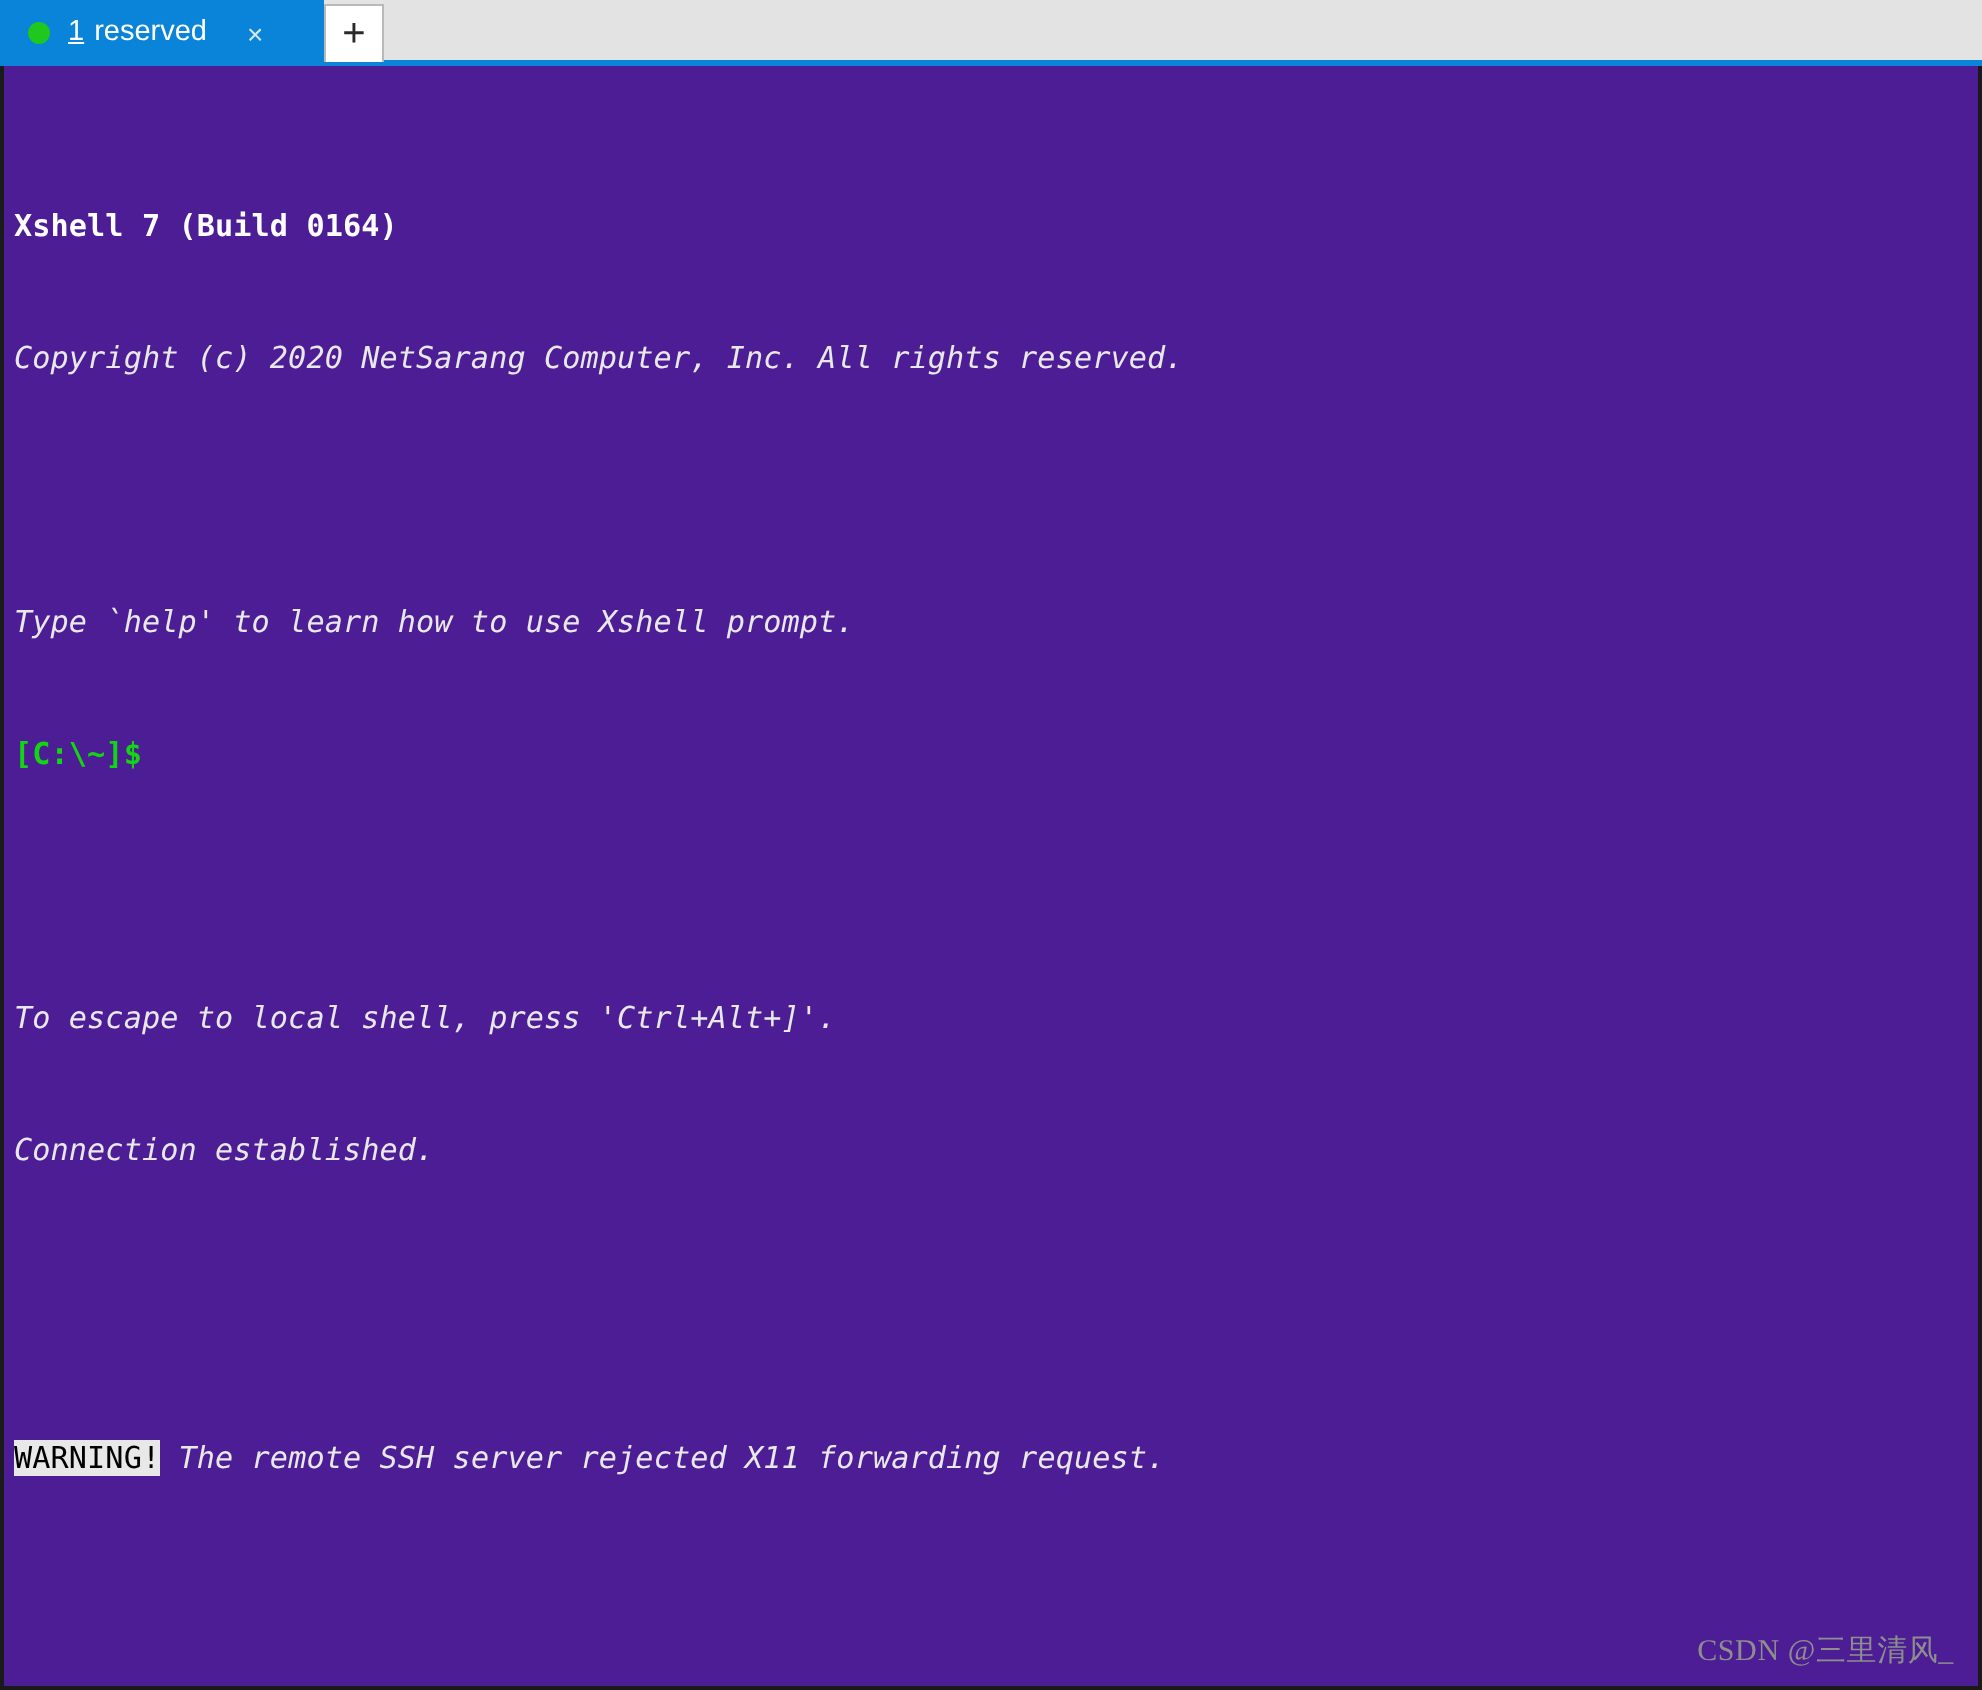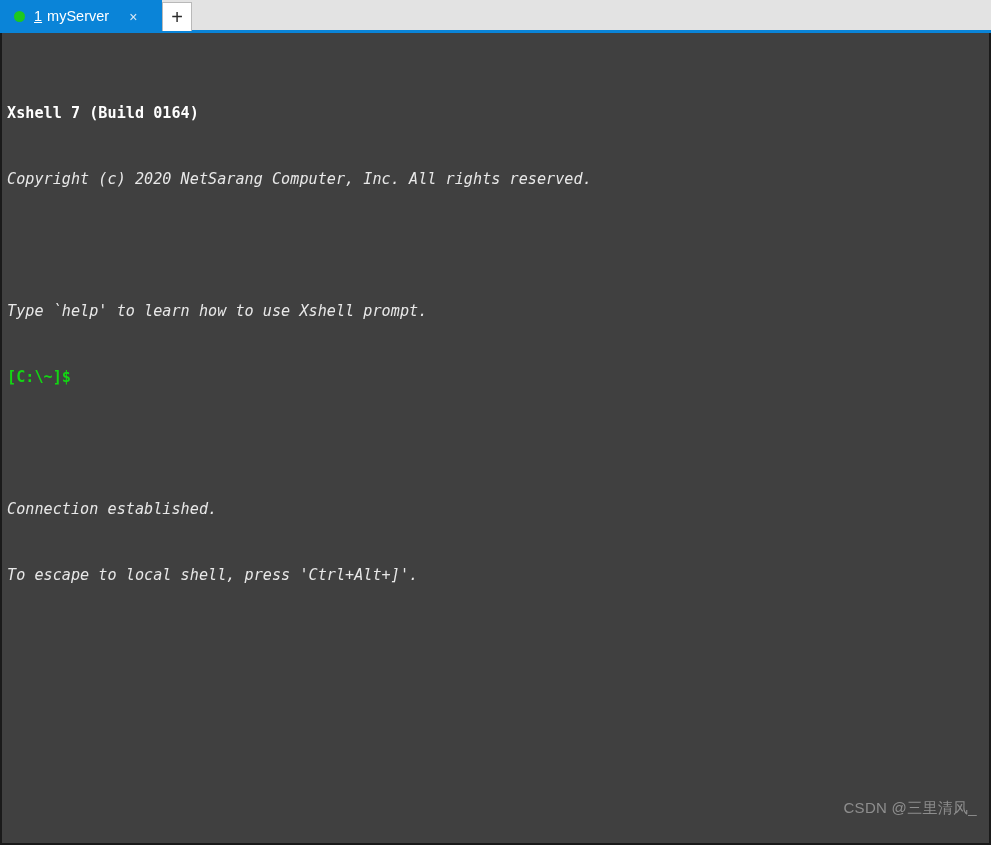--- a/index.html
+++ b/index.html
@@ -102,21 +102,21 @@
     cursor: pointer;
     z-index: 2;
     font-family: "Liberation Sans", sans-serif;
   }
 
   .tab-bar-filler { flex: 1 1 auto; background: #e3e3e3; }
 
   
   .terminal-wrap {
     flex: 1 1 auto;
-    background: #404040;
+    background: #4c1d95;
     border-left: 2px solid #1a1a1a;
     border-right: 2px solid #1a1a1a;
     border-bottom: 2px solid #1a1a1a;
     position: relative;
     overflow: hidden;
   }
 
   .terminal-screen {
     position: absolute;
     top: 3px;
@@ -135,61 +135,62 @@
 
   .c-white  { color: #e8e8e8; font-style: italic; }
   .c-bold   { color: #ffffff; font-weight: bold; }
   .c-green  { color: #13d613; font-weight: bold; }
   .c-invert { background: #e8e8e8; color: #000000; }
 
   
   .watermark {
     position: absolute;
     right: 12px;
-    bottom: 25px;
+    bottom: 8px;
     color: #8e8e8e;
-    font-family: Liberation Sans, sans-serif;
+    font-family: Liberation Serif, serif;
     font-size: 15px;
     letter-spacing: 0.3px;
     user-select: none;
     pointer-events: none;
   }
 </style>
 </head>
 <body>
 
 <div class="app-window">
 
   <div class="tab-bar">
 
     <div class="tab">
       <span class="tab-status-dot"></span>
       <span class="tab-index">1</span>
-      <span class="tab-title">myServer</span>
+      <span class="tab-title">reserved</span>
       <span class="tab-close">×</span>
     </div>
 
     <div class="new-tab-button">+</div>
 
     <div class="tab-bar-filler"></div>
   </div>
 
   <div class="terminal-wrap">
     <div class="terminal-screen">
 
       <div class="term-line c-bold">Xshell 7 (Build 0164)</div>
       <div class="term-line c-white">Copyright (c) 2020 NetSarang Computer, Inc. All rights reserved.</div>
       <div class="term-line">&nbsp;</div>
       <div class="term-line c-white">Type `help' to learn how to use Xshell prompt.</div>
       <div class="term-line c-green">[C:\~]$</div>
       <div class="term-line">&nbsp;</div>
+      <div class="term-line c-white">To escape to local shell, press 'Ctrl+Alt+]'.</div>
       <div class="term-line c-white">Connection established.</div>
-      <div class="term-line c-white">To escape to local shell, press 'Ctrl+Alt+]'.</div>
       <div class="term-line">&nbsp;</div>
 
+      <div class="term-line"><span class="c-invert">WARNING!</span><span class="c-white"> The remote SSH server rejected X11 forwarding request.</span></div>
 
       
       
       
       
       
       
       
       
       

